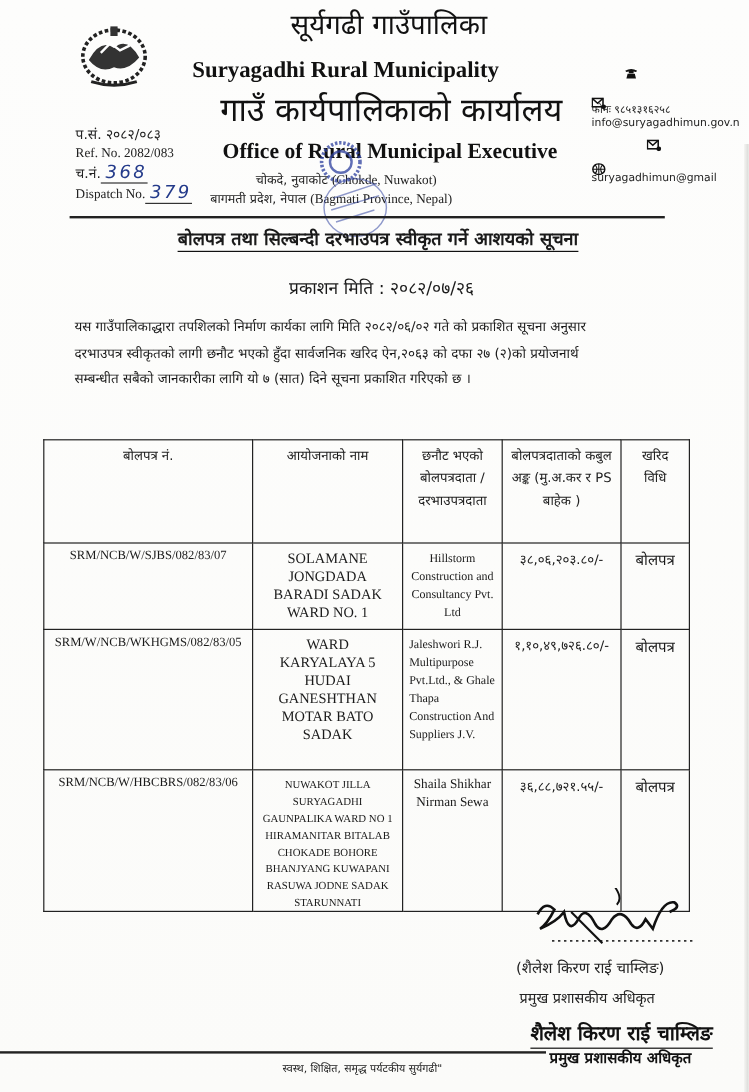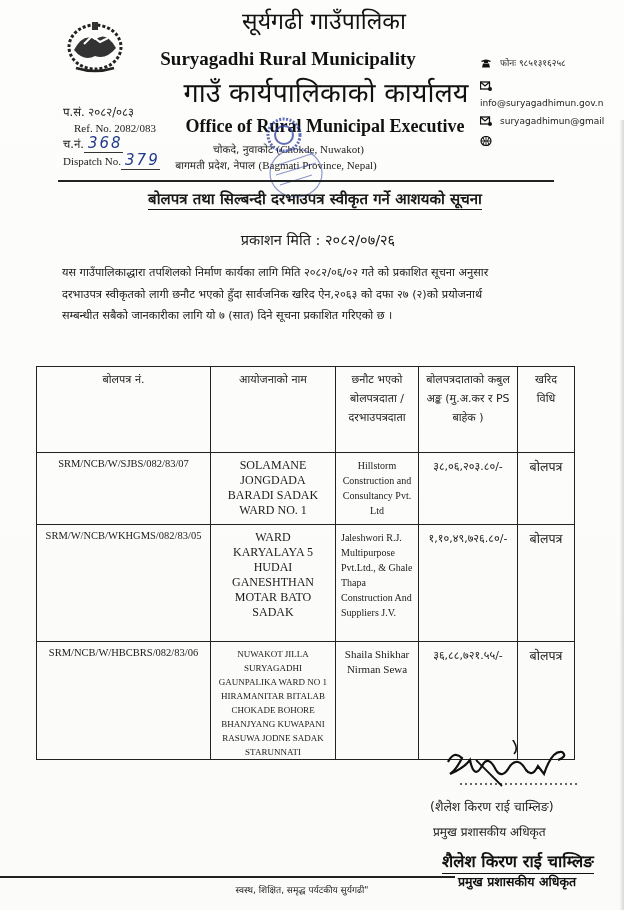--- a/index.html
+++ b/index.html
@@ -15,21 +15,21 @@
     .office-np { position: absolute; left: 0; width: 624px; text-align: center; top: 78px; font-family: "DejaVu Sans", sans-serif; font-size: 27px; line-height: 30px; padding-left: 28px; color: #111; }
     .office-en { position: absolute; left: 0; width: 624px; text-align: center; top: 116px; font-size: 18px; font-weight: bold; padding-left: 26px; color: #111; }
     .addr1 { position: absolute; left: 0; width: 537px; text-align: center; top: 142px; font-size: 10.5px; padding-left: 40px; color: #222; font-family: "DejaVu Sans", sans-serif; }
     .addr2 { position: absolute; left: 0; width: 552px; text-align: center; top: 158px; font-size: 10.5px; color: #222; font-family: "DejaVu Sans", sans-serif; }
     .addr2 .en, .addr1 .en { font-family: "Liberation Serif", serif; font-size: 11px; }
 
     .ref { position: absolute; left: 63px; font-size: 11px; color: #222; }
     .ref.np { font-family: "DejaVu Sans", sans-serif; font-size: 11.5px; }
     .ref .hand { font-family: "DejaVu Sans", sans-serif; font-style: italic; color: #233a8a; font-size: 15px; display: inline-block; border-bottom: 1px solid #333; min-width: 36px; text-align: left; padding-left: 4px; letter-spacing: 2px; }
 
-    .contact { position: absolute; left: 480px; font-family: "DejaVu Sans", sans-serif; font-size: 9px; color: #222; white-space: nowrap; display: flex; align-items: center; gap: 8px; }
+    .contact { position: absolute; left: 493px; font-family: "DejaVu Sans", sans-serif; font-size: 9px; color: #222; white-space: nowrap; display: flex; align-items: center; gap: 18px; flex-direction: column; }
     .contact .ico { width: 12px; height: 10px; display: inline-block; }
 
     .stamp { position: absolute; left: 262px; top: 113px; width: 64px; height: 90px; opacity: 0.75; }
 
     .hr-top { position: absolute; left: 58px; right: 70px; top: 180px; height: 1.5px; background: #222; }
 
     
     .notice-title { position: absolute; left: 0; width: 624px; text-align: center; top: 188px; font-family: "DejaVu Sans", sans-serif; font-size: 15px; font-weight: bold; padding-left: 6px; }
     .notice-title span { border-bottom: 1.5px solid #111; padding-bottom: 1px; }
     .pub-date { position: absolute; left: 0; width: 624px; text-align: center; top: 229px; font-family: "DejaVu Sans", sans-serif; font-size: 14.5px; padding-left: 12px; }
@@ -88,21 +88,21 @@
   </div>
 
   <svg class="stamp" viewBox="0 0 64 90">
     <circle cx="22" cy="22" r="16" fill="none" stroke="#2c3f9e" stroke-width="3" stroke-dasharray="2 1.5"></circle>
     <circle cx="22" cy="22" r="9" fill="none" stroke="#2c3f9e" stroke-width="2"></circle>
     <ellipse cx="34" cy="60" rx="26" ry="24" fill="none" stroke="#2c3f9e" stroke-width="1.2" opacity="0.7"></ellipse>
     <path d="M16 52 L52 40 M14 62 L54 50 M18 72 L50 62" stroke="#2c3f9e" stroke-width="1.2" opacity="0.7"></path>
   </svg>
 
   <div class="ref np" style="top:104px;">प.सं. २०८२/०८३</div>
-  <div class="ref" style="top:122px;margin-left:11px;">Ref. No. 2082/083</div>
+  <div class="ref" style="top:122px;">Ref. No. 2082/083</div>
   <div class="ref np" style="top:134px;">
     <span>च.नं.</span><span class="hand">368</span>
   </div>
   <div class="ref" style="top:151px;">
     <span>Dispatch No.</span><span class="hand">379</span>
   </div>
 
   <div class="contact" style="top:56px;">
     <svg class="ico" viewBox="0 0 12 10">
         <path d="M1 3 Q6 0 11 3 L10 4 L8 3.5 L8 5 L4 5 L4 3.5 L2 4Z M3 5.5 L9 5.5 L10 9.5 L2 9.5Z" fill="#111"></path>

